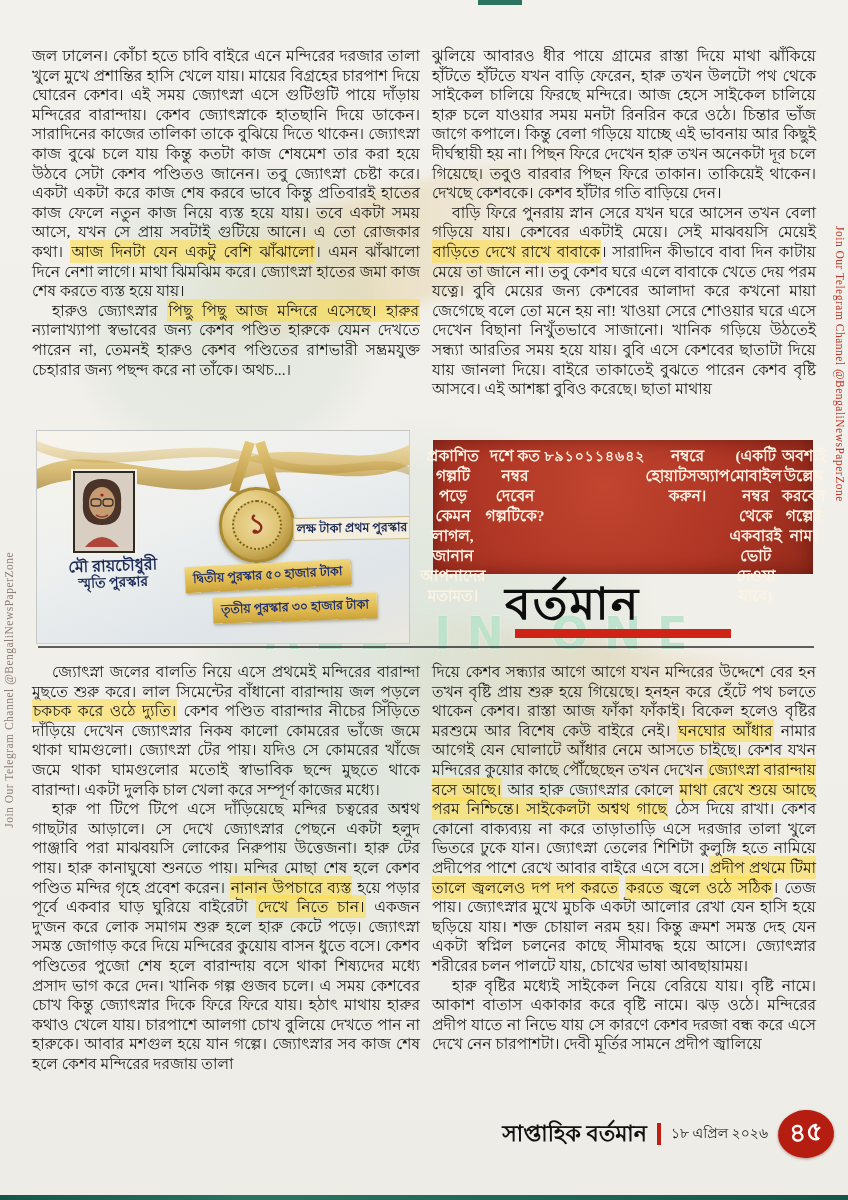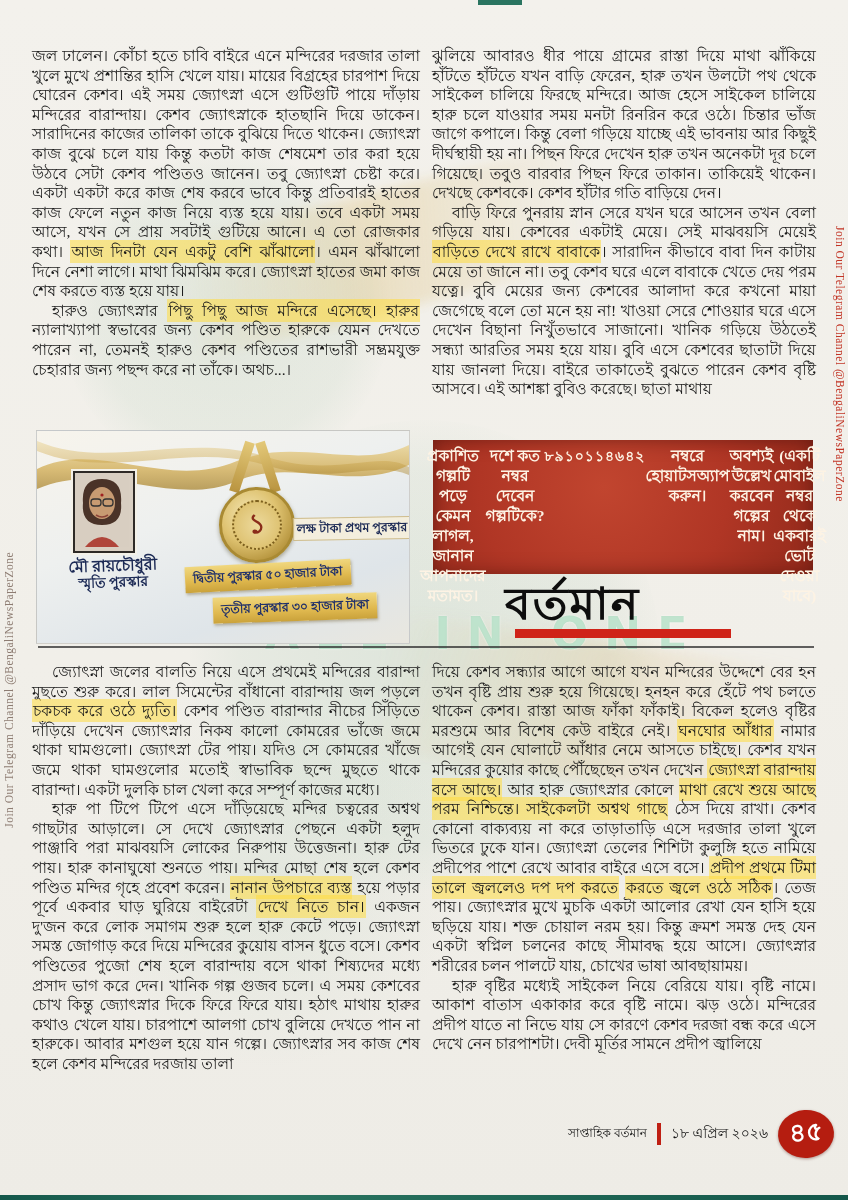--- a/index.html
+++ b/index.html
@@ -88,21 +88,21 @@
   .logo{position:absolute;left:505px;top:584px;width:260px;z-index:3;color:#0d0d0d;
         font-family:"DejaVu Sans","Liberation Sans",sans-serif;font-weight:900;line-height:1;}
   .logo .ln1{font-size:36px;letter-spacing:1px;}
   .logo .ln2{font-size:44px;letter-spacing:2px;margin-top:-2px;transform:scaleX(1.05);transform-origin:left;}
   .logo .redbar{width:216px;height:9px;background:#cf2318;margin:3px 0 0 10px;}
   .divider{position:absolute;left:38px;top:646px;width:776px;height:2px;
            background:rgba(45,45,45,.75);z-index:2;}
   
   .footer{position:absolute;right:14px;top:1110px;display:flex;align-items:center;
           gap:10px;z-index:3;}
-  .footer .mag{font-weight:normal;font-size:12px;color:#111;}
+  .footer .mag{font-weight:bold;font-size:22px;color:#111;}
   .footer .sep{width:4px;height:22px;background:#bf1f13;}
   .footer .date{font-size:14px;color:#111;}
   .footer .pagenum{width:56px;height:48px;border-radius:50%;background:#b51d10;
           color:#fff;display:flex;align-items:center;justify-content:center;
           font-size:26px;font-weight:bold;transform:rotate(-4deg);
           box-shadow:0 1px 3px rgba(80,10,5,.4);}
 </style>
 </head>
 <body>
 
@@ -164,22 +164,22 @@
     <div class="prize1">লক্ষ টাকা প্রথম পুরস্কার</div>
     <div class="prize-ribbon prize2">দ্বিতীয় পুরস্কার ৫০ হাজার টাকা</div>
     <div class="prize-ribbon prize3">তৃতীয় পুরস্কার ৩০ হাজার টাকা</div>
   </div>
 
   <div class="votebox">
     <div class="vl">প্রকাশিত গল্পটি পড়ে কেমন লাগল, জানান আপনাদের মতামত।</div>
     <div class="vl">দশে কত নম্বর দেবেন গল্পটিকে?</div>
     <div class="vl phone">৮৯১০১১৪৬৪২</div>
     <div class="vl">নম্বরে হোয়াটসঅ্যাপ করুন।</div>
+    <div class="vl">(একটি মোবাইল নম্বর থেকে একবারই ভোট দেওয়া যাবে)</div>
     <div class="vl">অবশ্যই উল্লেখ করবেন গল্পের নাম।</div>
-    <div class="vl">(একটি মোবাইল নম্বর থেকে একবারই ভোট দেওয়া যাবে)</div>
   </div>
 
   <div class="logo">
     <div class="ln2">বর্তমান</div>
     <div class="redbar"></div>
   </div>
   <div class="divider"></div>
 
   <div class="col col-lb">
     <p class="story-text indent">জ্যোৎস্না জলের বালতি নিয়ে এসে প্রথমেই মন্দিরের বারান্দা মুছতে শুরু করে। লাল সিমেন্টের বাঁধানো বারান্দায় জল পড়লে <mark>চকচক করে ওঠে দ্যুতি।</mark> কেশব পণ্ডিত বারান্দার নীচের সিঁড়িতে দাঁড়িয়ে দেখেন জ্যোৎস্নার নিকষ কালো কোমরের ভাঁজে জমে থাকা ঘামগুলো। জ্যোৎস্না টের পায়। যদিও সে কোমরের খাঁজে জমে থাকা ঘামগুলোর মতোই স্বাভাবিক ছন্দে মুছতে থাকে বারান্দা। একটা দুলকি চাল খেলা করে সম্পূর্ণ কাজের মধ্যে।</p>

